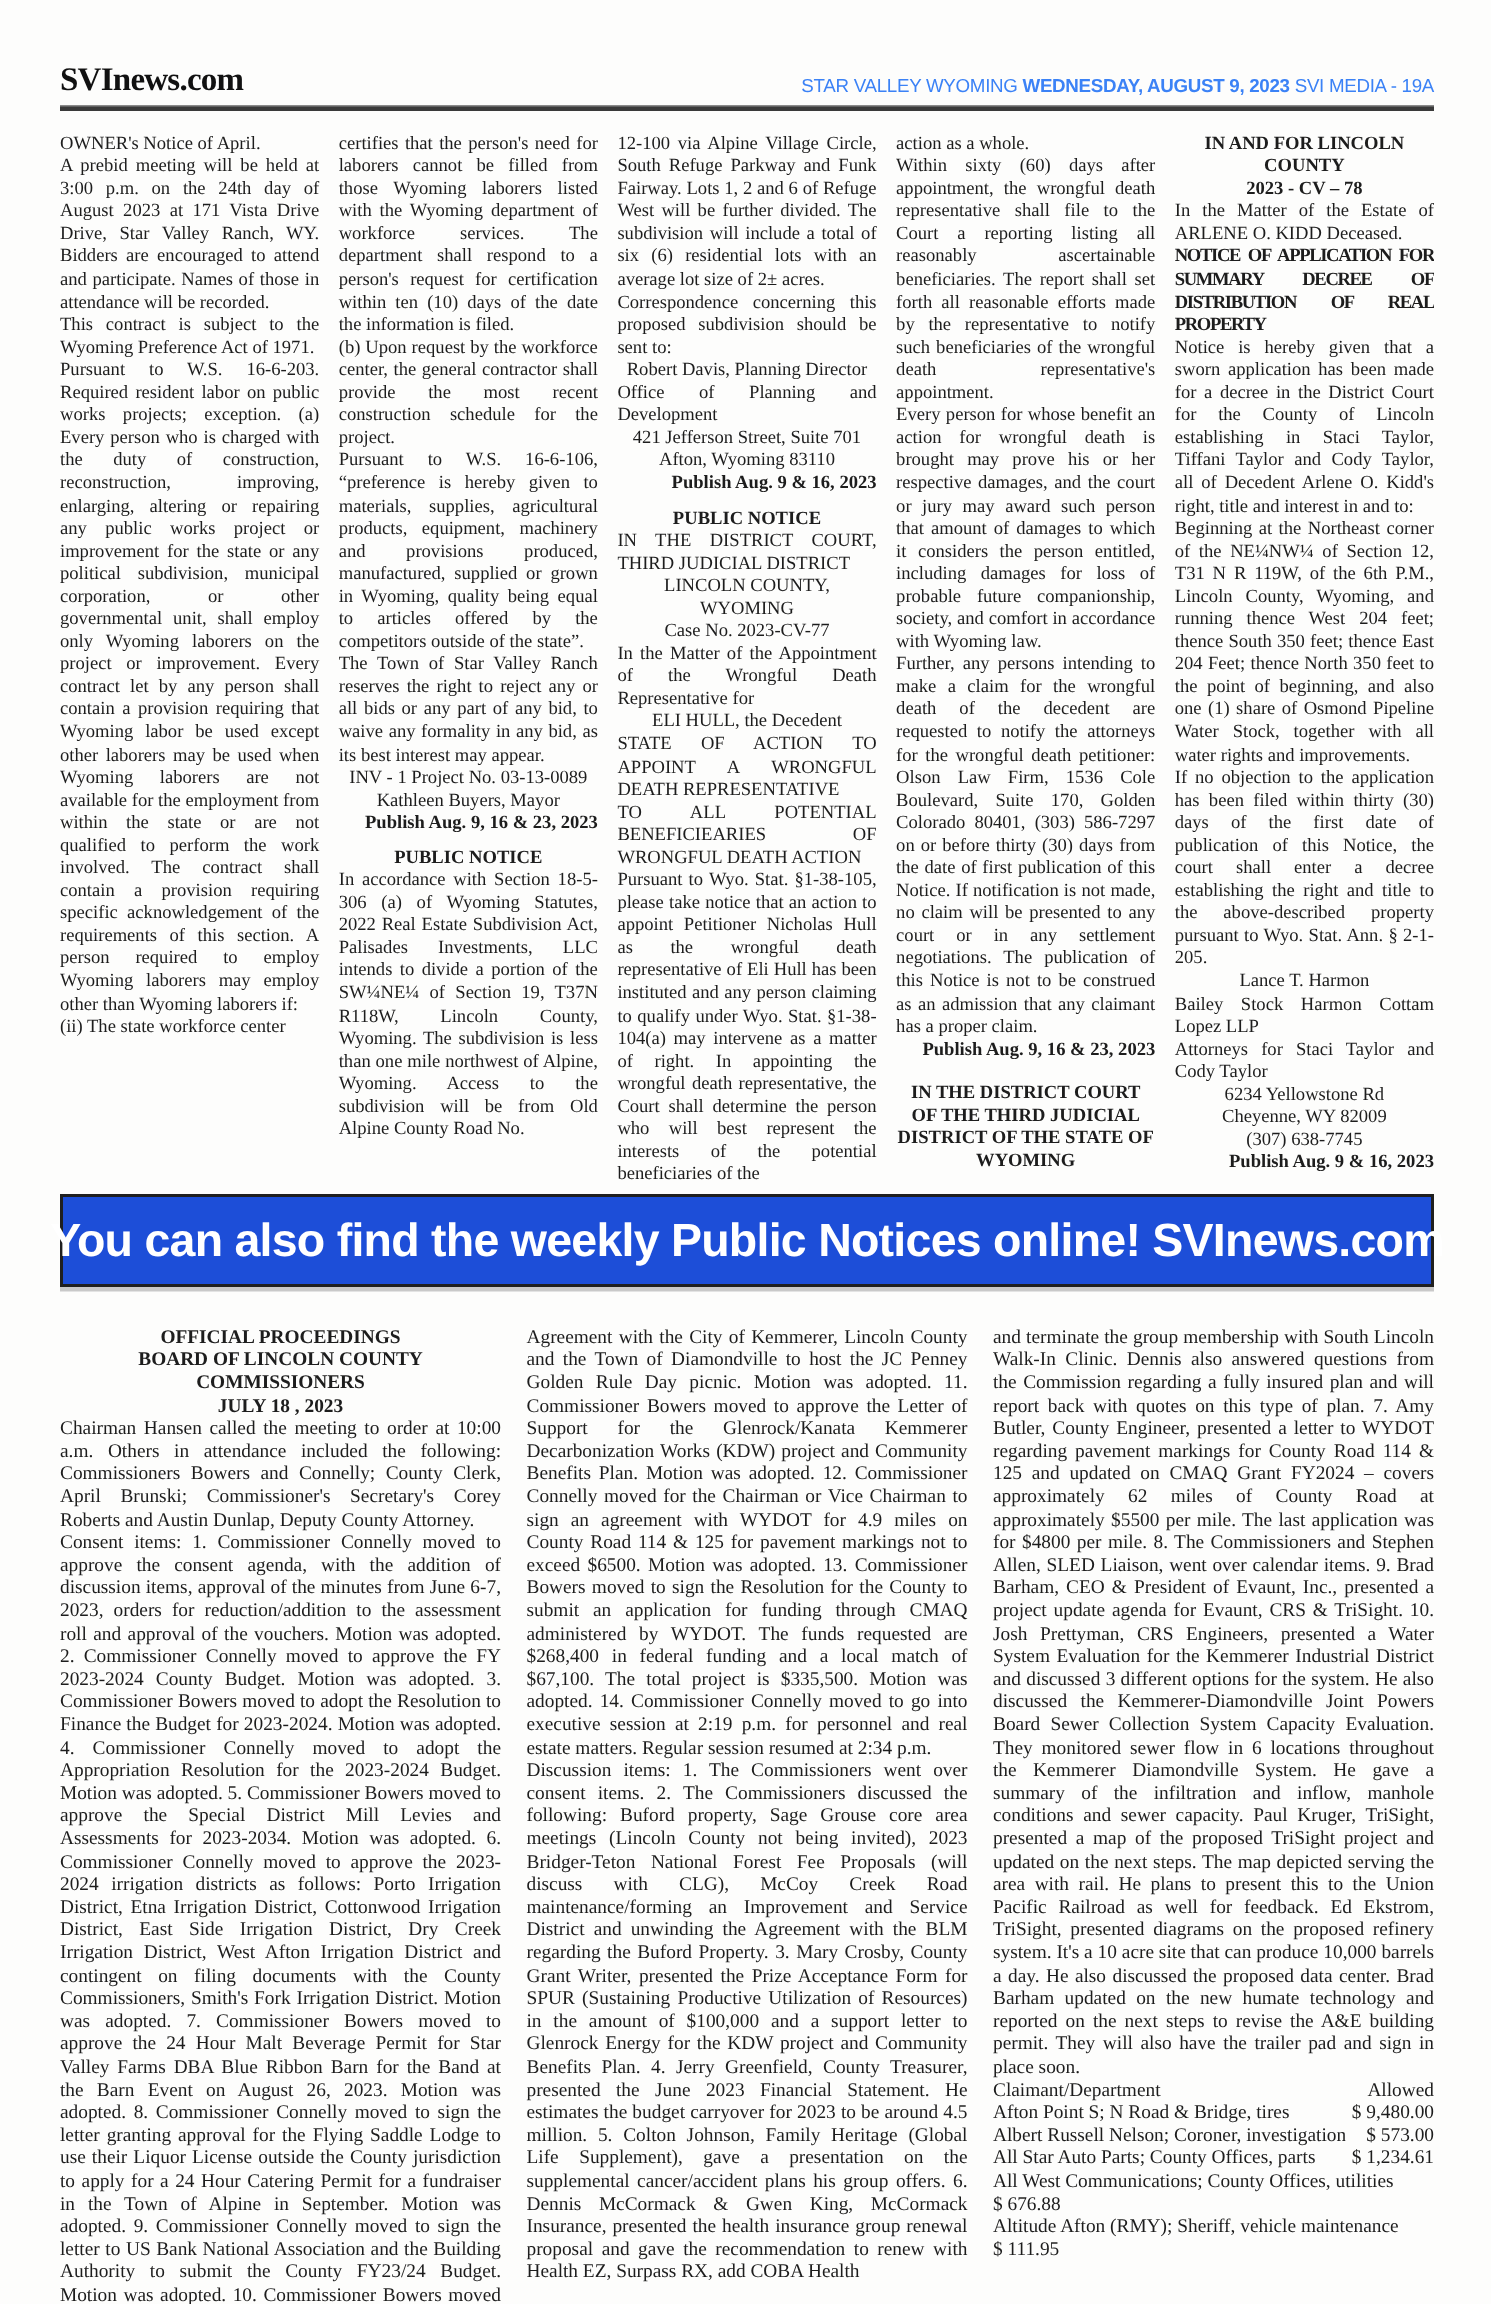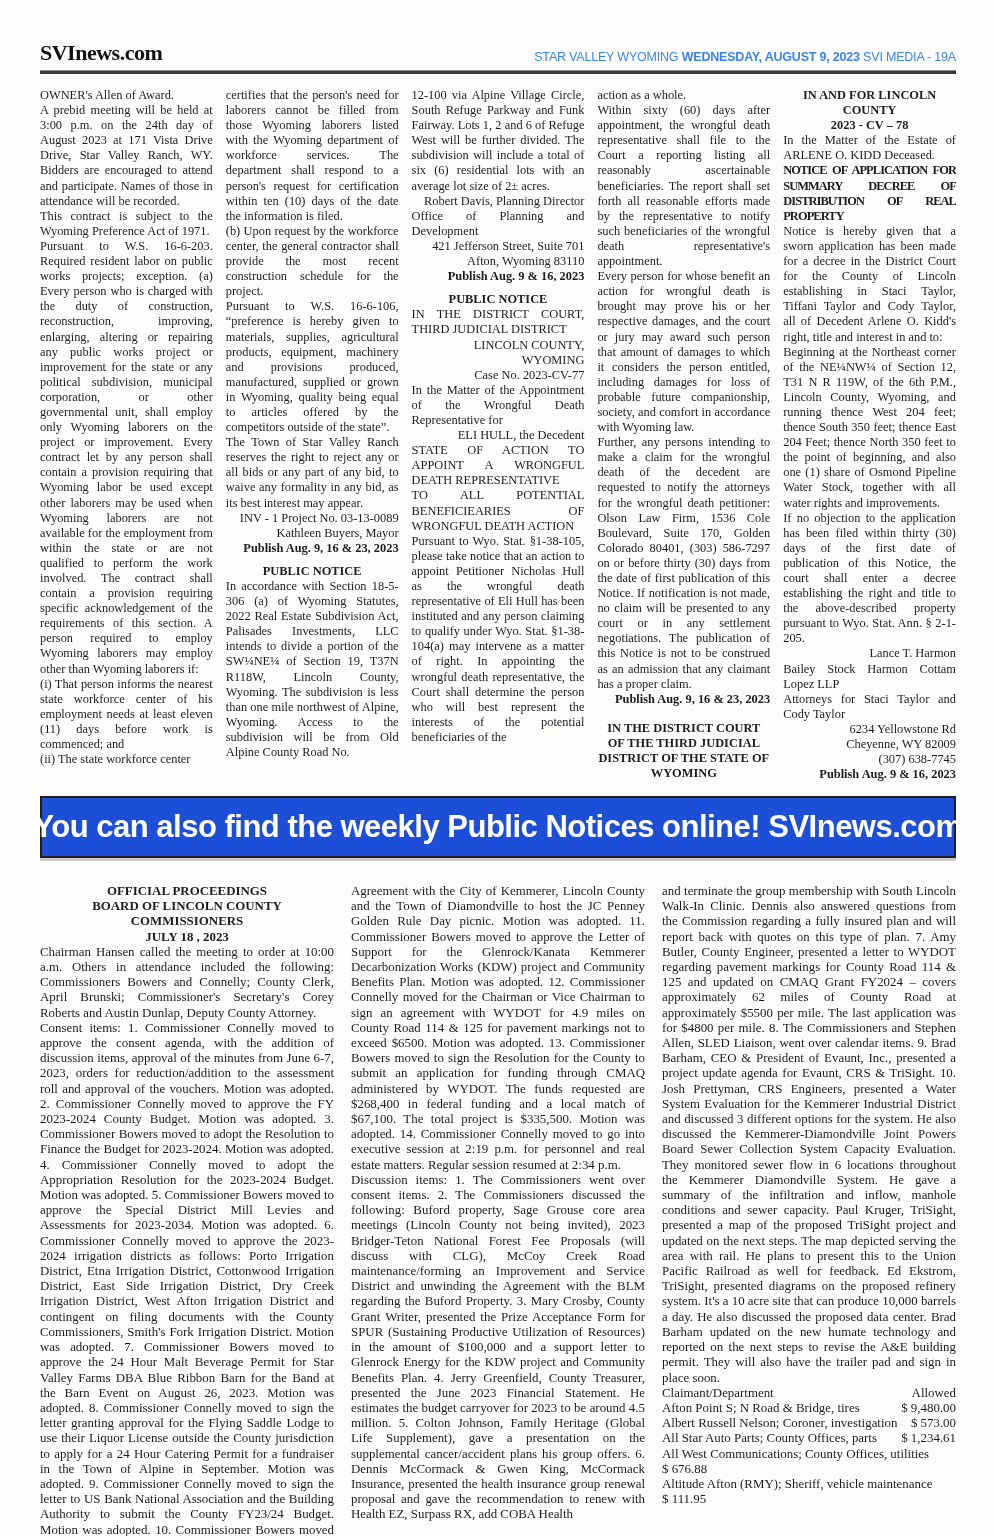--- a/index.html
+++ b/index.html
@@ -20,21 +20,21 @@
     letter-spacing:-0.2px;color:#3b82f6;white-space:nowrap;padding-bottom:2px;
   }
   .dateline .b{font-weight:bold;}
   .hrule{margin-top:4px;height:4px;background:#3a3a3a;border-top:1px solid #8a8a8a;box-sizing:border-box;}
   
   .notices{display:flex;gap:13px;margin-top:14px;height:702px;overflow:hidden;}
   .ncol{flex:1 1 0;font-size:12.4px;line-height:15.1px;min-width:0;}
   
   p.par{margin:0;text-align:justify;}
   p.s-body{text-align:justify;}
-  p.s-plain{text-align:right;}
+  p.s-plain{text-align:center;}
   p.s-bold-tight{font-weight:bold;text-align:justify;letter-spacing:-0.9px;word-spacing:-3px;}
   p.s-head{font-weight:bold;text-align:center;margin-top:8px;}
   p.s-center{font-weight:bold;text-align:center;}
   p.s-center-gap{font-weight:bold;text-align:center;margin-top:14px;}
   p.s-pub{font-weight:bold;text-align:right;margin-bottom:7px;}
   
   .banner{
     margin-top:6px;height:62px;background:#1d4ed8;border:2px solid #1f1f1f;
     box-sizing:border-box;display:flex;align-items:center;justify-content:center;
     box-shadow:0 3px 0 #c9c9c9;
@@ -61,40 +61,40 @@
   <header class="hdr">
     <div class="masthead">SVInews.com</div>
     <div class="dateline">
       <span>STAR VALLEY WYOMING </span><span class="b">WEDNESDAY, AUGUST 9, 2023</span><span> SVI MEDIA - 19A</span>
     </div>
   </header>
   <div class="hrule"></div>
 
   <main class="notices">
     <div class="ncol">
-        <p class="par s-body">OWNER's Allen of Award.</p>
+        <p class="par s-body">OWNER's Notice of April.</p>
         <p class="par s-body">A prebid meeting will be held at 3:00 p.m. on the 24th day of August 2023 at 171 Vista Drive Drive, Star Valley Ranch, WY. Bidders are encouraged to attend and participate. Names of those in attendance will be recorded.</p>
         <p class="par s-body">This contract is subject to the Wyoming Preference Act of 1971.</p>
         <p class="par s-body">Pursuant to W.S. 16-6-203. Required resident labor on public works projects; exception.  (a) Every person who is charged with the duty of construction, reconstruction, improving, enlarging, altering or repairing any public works project or improvement for the state or any political subdivision, municipal corporation, or other governmental unit, shall employ only Wyoming laborers on the project or improvement. Every contract let by any person shall contain a provision requiring that Wyoming labor be used except other laborers may be used when Wyoming laborers are not available for the employment from within the state or are not qualified to perform the work involved. The contract shall contain a provision requiring specific acknowledgement of the requirements of this section. A person required to employ Wyoming laborers may employ other than Wyoming laborers if:</p>
-        <p class="par s-body">(i) That person informs the nearest state workforce center of his employment needs at least eleven (11) days before work is commenced; and</p>
         <p class="par s-body">(ii) The state workforce center</p>
       </div>
     <div class="ncol">
         <p class="par s-body">certifies that the person's need for laborers cannot be filled from those Wyoming laborers listed with the Wyoming department of workforce services. The department shall respond to a person's request for certification within ten (10) days of the date the information is filed.</p>
         <p class="par s-body">(b) Upon request by the workforce center, the general contractor shall provide the most recent construction schedule for the project.</p>
         <p class="par s-body">Pursuant to W.S. 16-6-106, “preference is hereby given to materials, supplies, agricultural products, equipment, machinery and provisions produced, manufactured, supplied or grown in Wyoming, quality being equal to articles offered by the competitors outside of the state”.</p>
         <p class="par s-body">The Town of Star Valley Ranch reserves the right to reject any or all bids or any part of any bid, to waive any formality in any bid, as its best interest may appear.</p>
         <p class="par s-plain">INV - 1  Project No. 03-13-0089</p>
         <p class="par s-plain">Kathleen Buyers, Mayor</p>
         <p class="par s-pub">Publish Aug. 9, 16 &amp; 23, 2023</p>
         <p class="par s-head">PUBLIC NOTICE</p>
         <p class="par s-body">In accordance with Section 18-5-306 (a) of Wyoming Statutes, 2022 Real Estate Subdivision Act, Palisades Investments, LLC intends to divide a portion of the SW¼NE¼ of Section 19, T37N R118W, Lincoln County, Wyoming. The subdivision is less than one mile northwest of Alpine, Wyoming.  Access to the subdivision will be from Old Alpine County Road No.</p>
       </div>
     <div class="ncol">
         <p class="par s-body">12-100 via Alpine Village Circle, South Refuge Parkway and Funk Fairway. Lots 1, 2 and 6 of Refuge West will be further divided. The subdivision will include a total of six (6) residential lots with an average lot size of 2± acres.</p>
+        <p class="par s-body">Correspondence concerning this proposed subdivision should be sent to:</p>
         <p class="par s-plain">Robert Davis, Planning Director</p>
         <p class="par s-body">Office of Planning and Development</p>
         <p class="par s-plain">421 Jefferson Street, Suite 701</p>
         <p class="par s-plain">Afton, Wyoming 83110</p>
         <p class="par s-pub">Publish Aug. 9 &amp; 16, 2023</p>
         <p class="par s-head">PUBLIC NOTICE</p>
         <p class="par s-body">IN THE DISTRICT COURT, THIRD JUDICIAL DISTRICT</p>
         <p class="par s-plain">LINCOLN COUNTY, WYOMING</p>
         <p class="par s-plain">Case No. 2023-CV-77</p>
         <p class="par s-body">In the Matter of the Appointment of the Wrongful Death Representative for</p>

